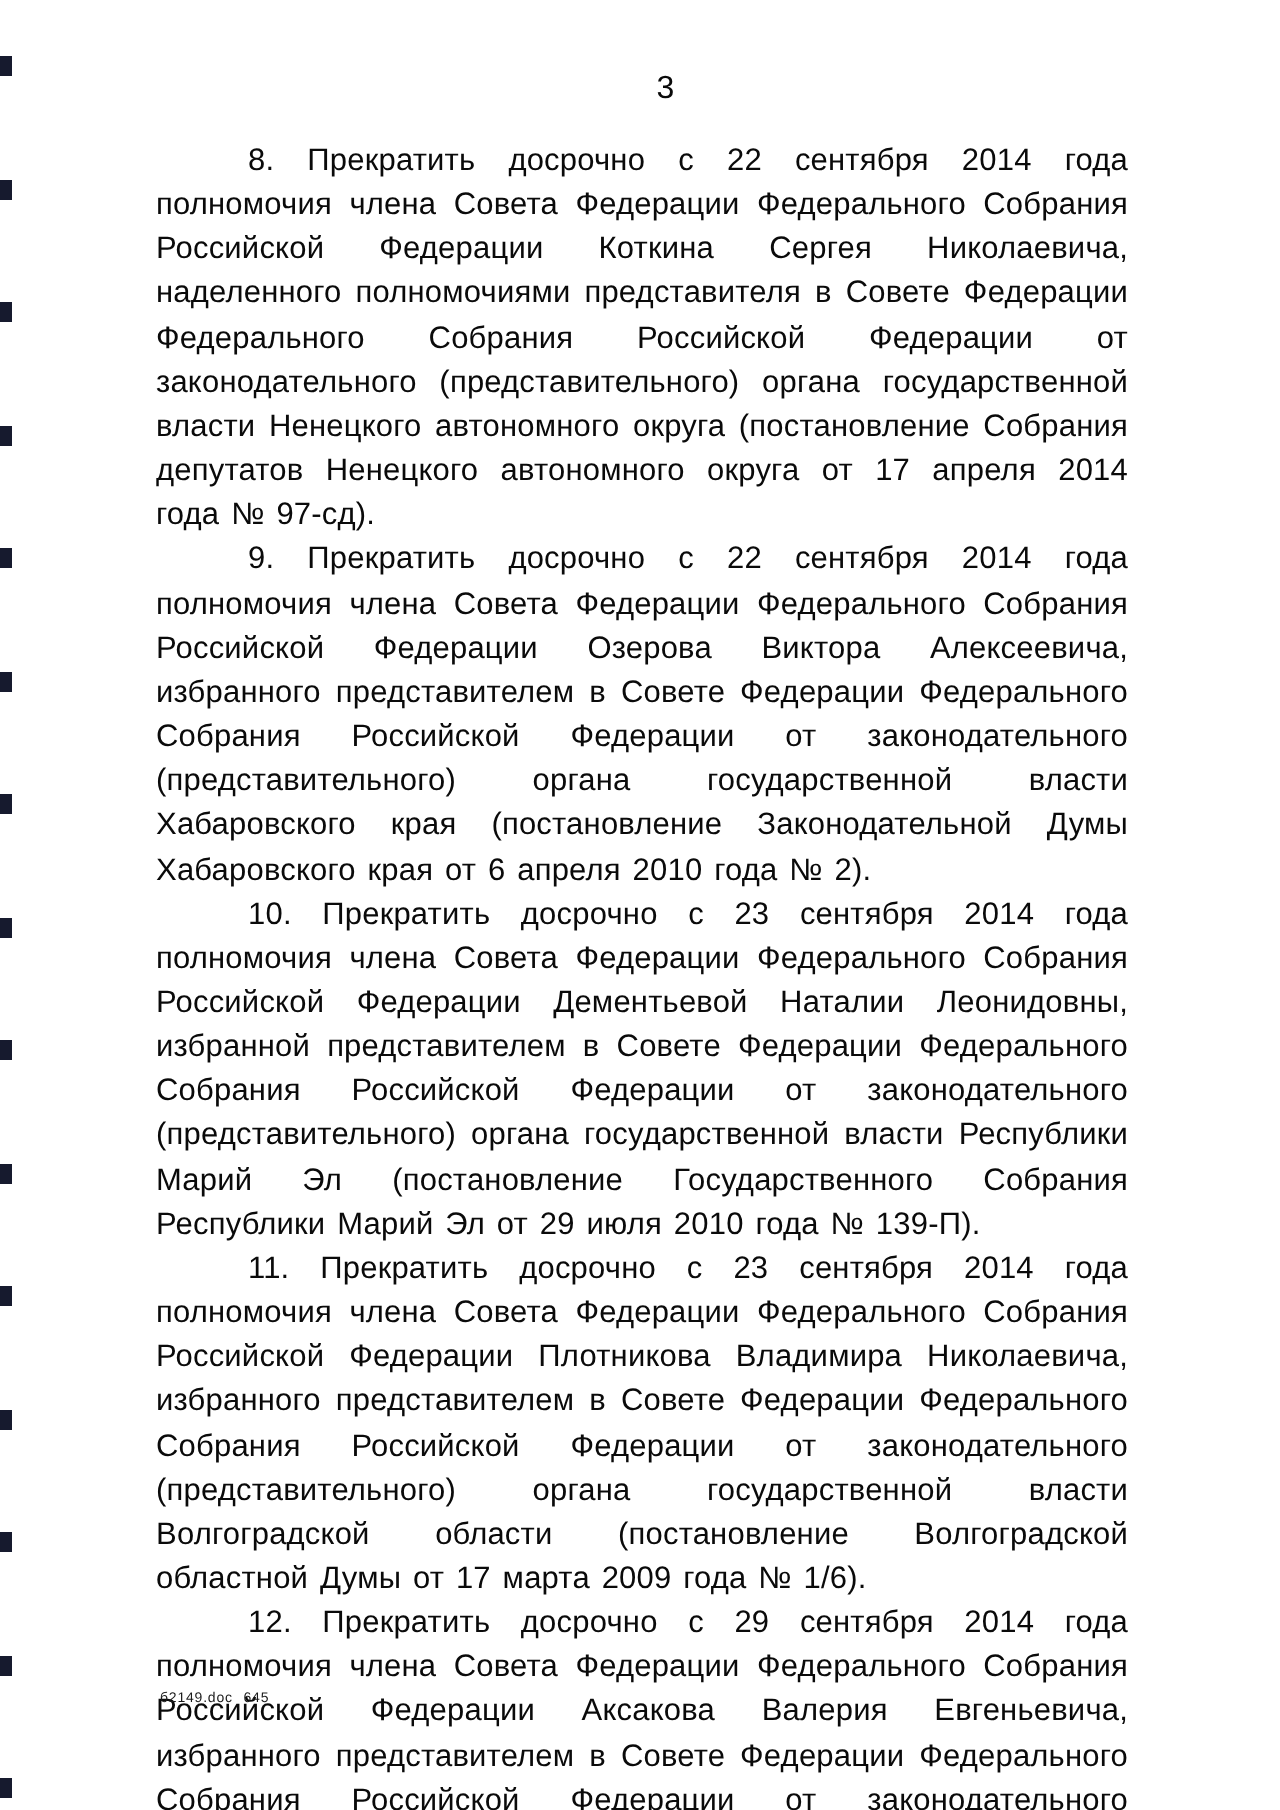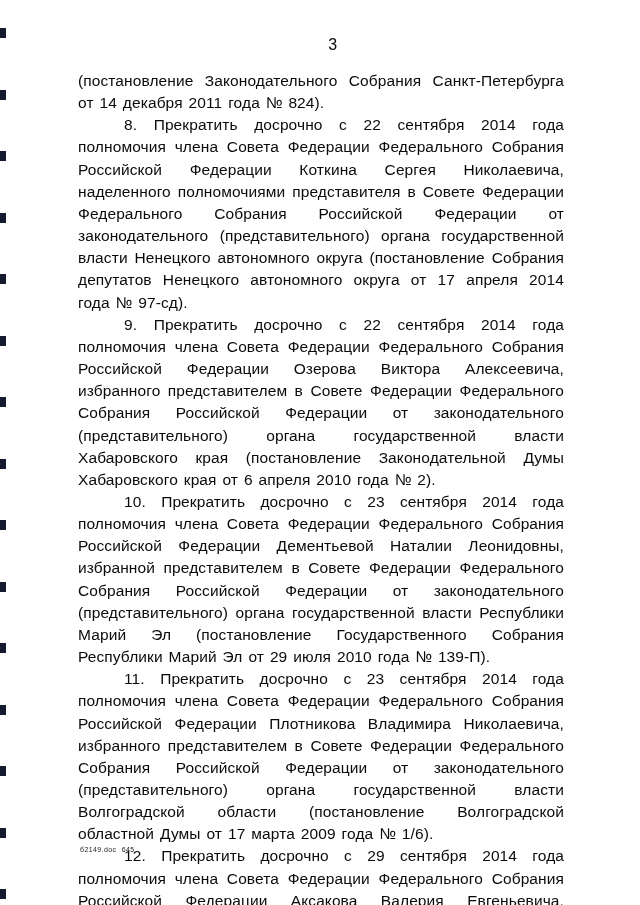--- a/index.html
+++ b/index.html
@@ -84,21 +84,20 @@
       <div class="edge-mark" style="top: 643px;"></div>
       <div class="edge-mark" style="top: 704.5px;"></div>
       <div class="edge-mark" style="top: 766px;"></div>
       <div class="edge-mark" style="top: 827.5px;"></div>
       <div class="edge-mark" style="top: 889px;"></div>
     </div>
 
   <div class="page-number">3</div>
 
   <div class="content" id="doc-body">
-      <p class="">(постановление Законодательного Собрания Санкт-Петербурга от 14 декабря 2011 года № 824).</p>
       <p class="indent">8. Прекратить досрочно с 22 сентября 2014 года полномочия члена Совета Федерации Федерального Собрания Российской Федерации Коткина Сергея Николаевича, наделенного полномочиями представителя в Совете Федерации Федерального Собрания Российской Федерации от законодательного (представительного) органа государственной власти Ненецкого автономного округа (постановление Собрания депутатов Ненецкого автономного округа от 17 апреля 2014 года № 97-сд).</p>
       <p class="indent">9. Прекратить досрочно с 22 сентября 2014 года полномочия члена Совета Федерации Федерального Собрания Российской Федерации Озерова Виктора Алексеевича, избранного представителем в Совете Федерации Федерального Собрания Российской Федерации от законодательного (представительного) органа государственной власти Хабаровского края (постановление Законодательной Думы Хабаровского края от 6 апреля 2010 года № 2).</p>
       <p class="indent">10. Прекратить досрочно с 23 сентября 2014 года полномочия члена Совета Федерации Федерального Собрания Российской Федерации Дементьевой Наталии Леонидовны, избранной представителем в Совете Федерации Федерального Собрания Российской Федерации от законодательного (представительного) органа государственной власти Республики Марий Эл (постановление Государственного Собрания Республики Марий Эл от 29 июля 2010 года № 139-П).</p>
       <p class="indent">11. Прекратить досрочно с 23 сентября 2014 года полномочия члена Совета Федерации Федерального Собрания Российской Федерации Плотникова Владимира Николаевича, избранного представителем в Совете Федерации Федерального Собрания Российской Федерации от законодательного (представительного) органа государственной власти Волгоградской области (постановление Волгоградской областной Думы от 17 марта 2009 года № 1/6).</p>
       <p class="indent jlast">12. Прекратить досрочно с 29 сентября 2014 года полномочия члена Совета Федерации Федерального Собрания Российской Федерации Аксакова Валерия Евгеньевича, избранного представителем в Совете Федерации Федерального Собрания Российской Федерации от законодательного</p>
     </div>
 
   <div class="footer-note">б2149.doc  645</div>
 
 </div>

